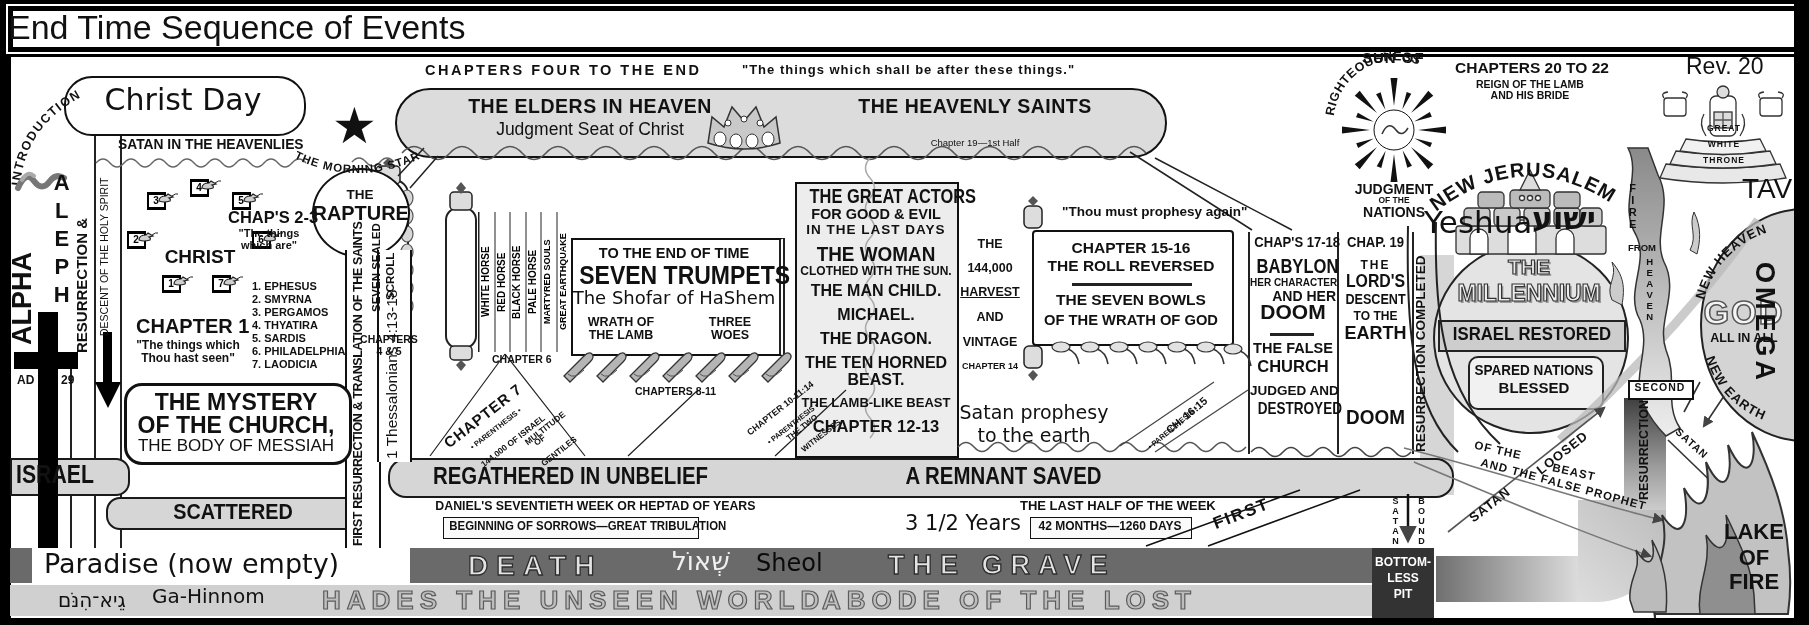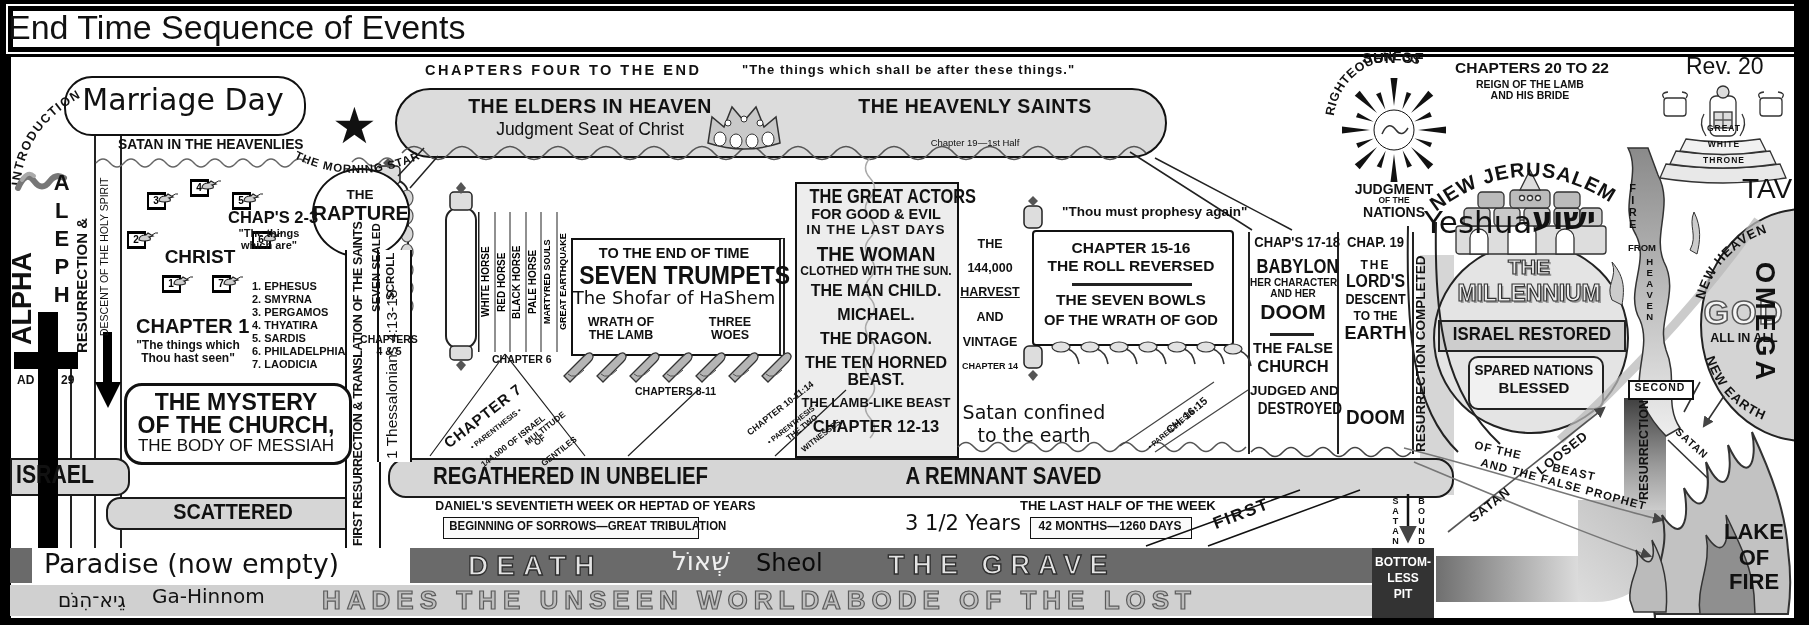--- a/index.html
+++ b/index.html
@@ -57,21 +57,21 @@
 
   <div class="vline" style="left:70px;top:368px;height:180px;"></div>
   <div class="vline" style="left:94px;top:135px;height:413px;"></div>
   <div class="vline" style="left:120px;top:135px;height:413px;"></div>
   <div class="t b vup" style="left:74px;top:198px;height:155px;font-size:15px;">RESURRECTION &amp;</div>
   <div class="t b vup" style="left:99px;top:148px;height:188px;font-size:10.5px;font-weight:normal;">DESCENT OF THE HOLY SPIRIT</div>
   <div style="position:absolute;left:103px;top:332px;width:9px;height:52px;background:#000;z-index:6;"></div>
   <div style="position:absolute;left:95px;top:382px;width:0;height:0;border-left:13px solid transparent;border-right:13px solid transparent;border-top:26px solid #000;z-index:6;"></div>
 
   <div class="box" style="left:64px;top:76px;width:238px;height:56px;border-width:2.5px;border-radius:28px;"></div>
-  <div class="t dv" style="left:64px;top:84px;width:238px;text-align:center;font-size:30px;">Marriage Day</div>
+  <div class="t dv" style="left:64px;top:84px;width:238px;text-align:center;font-size:30px;">Christ Day</div>
   <div class="t b" style="left:118px;top:136px;font-size:15px;transform:scaleX(.92);transform-origin:left;">SATAN IN THE HEAVENLIES</div>
 
   <div class="lamp" style="left:144px;top:192px">
     <svg width="24" height="15" viewBox="0 0 24 15">
         <path d="M3,9 q0,-5 7,-5 l2,-2 5,3 -4,1 q2,1 1,3 q-6,2 -11,0 Z" fill="#cfcfcf" stroke="#222" stroke-width="1.2"></path>
         <path d="M16,4 q4,-3 6,-2" fill="none" stroke="#222"></path>
       </svg>
     <div class="lampbox">3</div>
     </div>
   <div class="lamp" style="left:187px;top:179px">
@@ -286,30 +286,30 @@
     <use href="#bowl" x="0" y="6"></use>
       <use href="#bowl" x="29" y="6"></use>
       <use href="#bowl" x="58" y="6"></use>
       <use href="#bowl" x="87" y="6"></use>
     <use href="#bowl" x="116" y="6"></use>
       <use href="#bowl" x="145" y="6"></use>
       <use href="#bowl" x="172" y="8"></use>
   </svg>
   <div class="t b" style="left:1142px;top:424px;font-size:7.5px;transform:rotate(-40deg);">• PARENTHESIS •</div>
   <div class="t b" style="left:1162px;top:410px;font-size:11px;transform:rotate(-40deg);">CH. 16:15</div>
-  <div class="t dv c" style="left:958px;top:402px;width:152px;font-size:19px;">Satan confined</div>
+  <div class="t dv c" style="left:958px;top:402px;width:152px;font-size:19px;">Satan prophesy</div>
   <div class="t dv c" style="left:958px;top:425px;width:152px;font-size:19px;">to the earth</div>
 
   <div class="vline" style="left:1248px;top:232px;height:222px;"></div>
   <div class="vline" style="left:1337px;top:232px;height:222px;"></div>
   <div class="vline" style="left:1412px;top:232px;height:222px;"></div>
   <div class="t b c" style="left:1250px;top:235px;width:86px;font-size:14.5px;transform:scaleX(.9);">CHAP'S 17-18</div>
   <div class="t b c" style="left:1250px;top:256px;width:86px;font-size:19.5px;transform:scaleX(.85);">BABYLON</div>
   <div class="t b c" style="left:1250px;top:278px;width:86px;font-size:10px;">HER CHARACTER</div>
-  <div class="t b c" style="left:1250px;top:289px;width:86px;font-size:10px;">AND HER</div>
+  <div class="t b c" style="left:1250px;top:289px;width:86px;font-size:14px;text-align:right;">AND HER</div>
   <div class="t b c" style="left:1250px;top:301px;width:86px;font-size:21px;">DOOM</div>
   <div style="position:absolute;left:1270px;top:333px;width:44px;height:2.5px;background:#222;z-index:10;"></div>
   <div class="t b c" style="left:1250px;top:341px;width:86px;font-size:14.5px;">THE FALSE</div>
   <div class="t b c" style="left:1250px;top:358px;width:86px;font-size:16.5px;">CHURCH</div>
   <div class="t b c" style="left:1250px;top:384px;width:86px;font-size:13.5px;">JUDGED AND</div>
   <div class="t b c" style="left:1250px;top:400px;width:86px;font-size:16.5px;transform:scaleX(.82);">DESTROYED</div>
   <div class="t b c" style="left:1339px;top:235px;width:73px;font-size:14.5px;transform:scaleX(.9);">CHAP. 19</div>
   <div class="t b c" style="left:1339px;top:259px;width:73px;font-size:12px;letter-spacing:2px;">THE</div>
   <div class="t b c" style="left:1339px;top:272px;width:73px;font-size:18px;transform:scaleX(.88);">LORD'S</div>
   <div class="t b c" style="left:1339px;top:292px;width:73px;font-size:14px;transform:scaleX(.9);">DESCENT</div>

